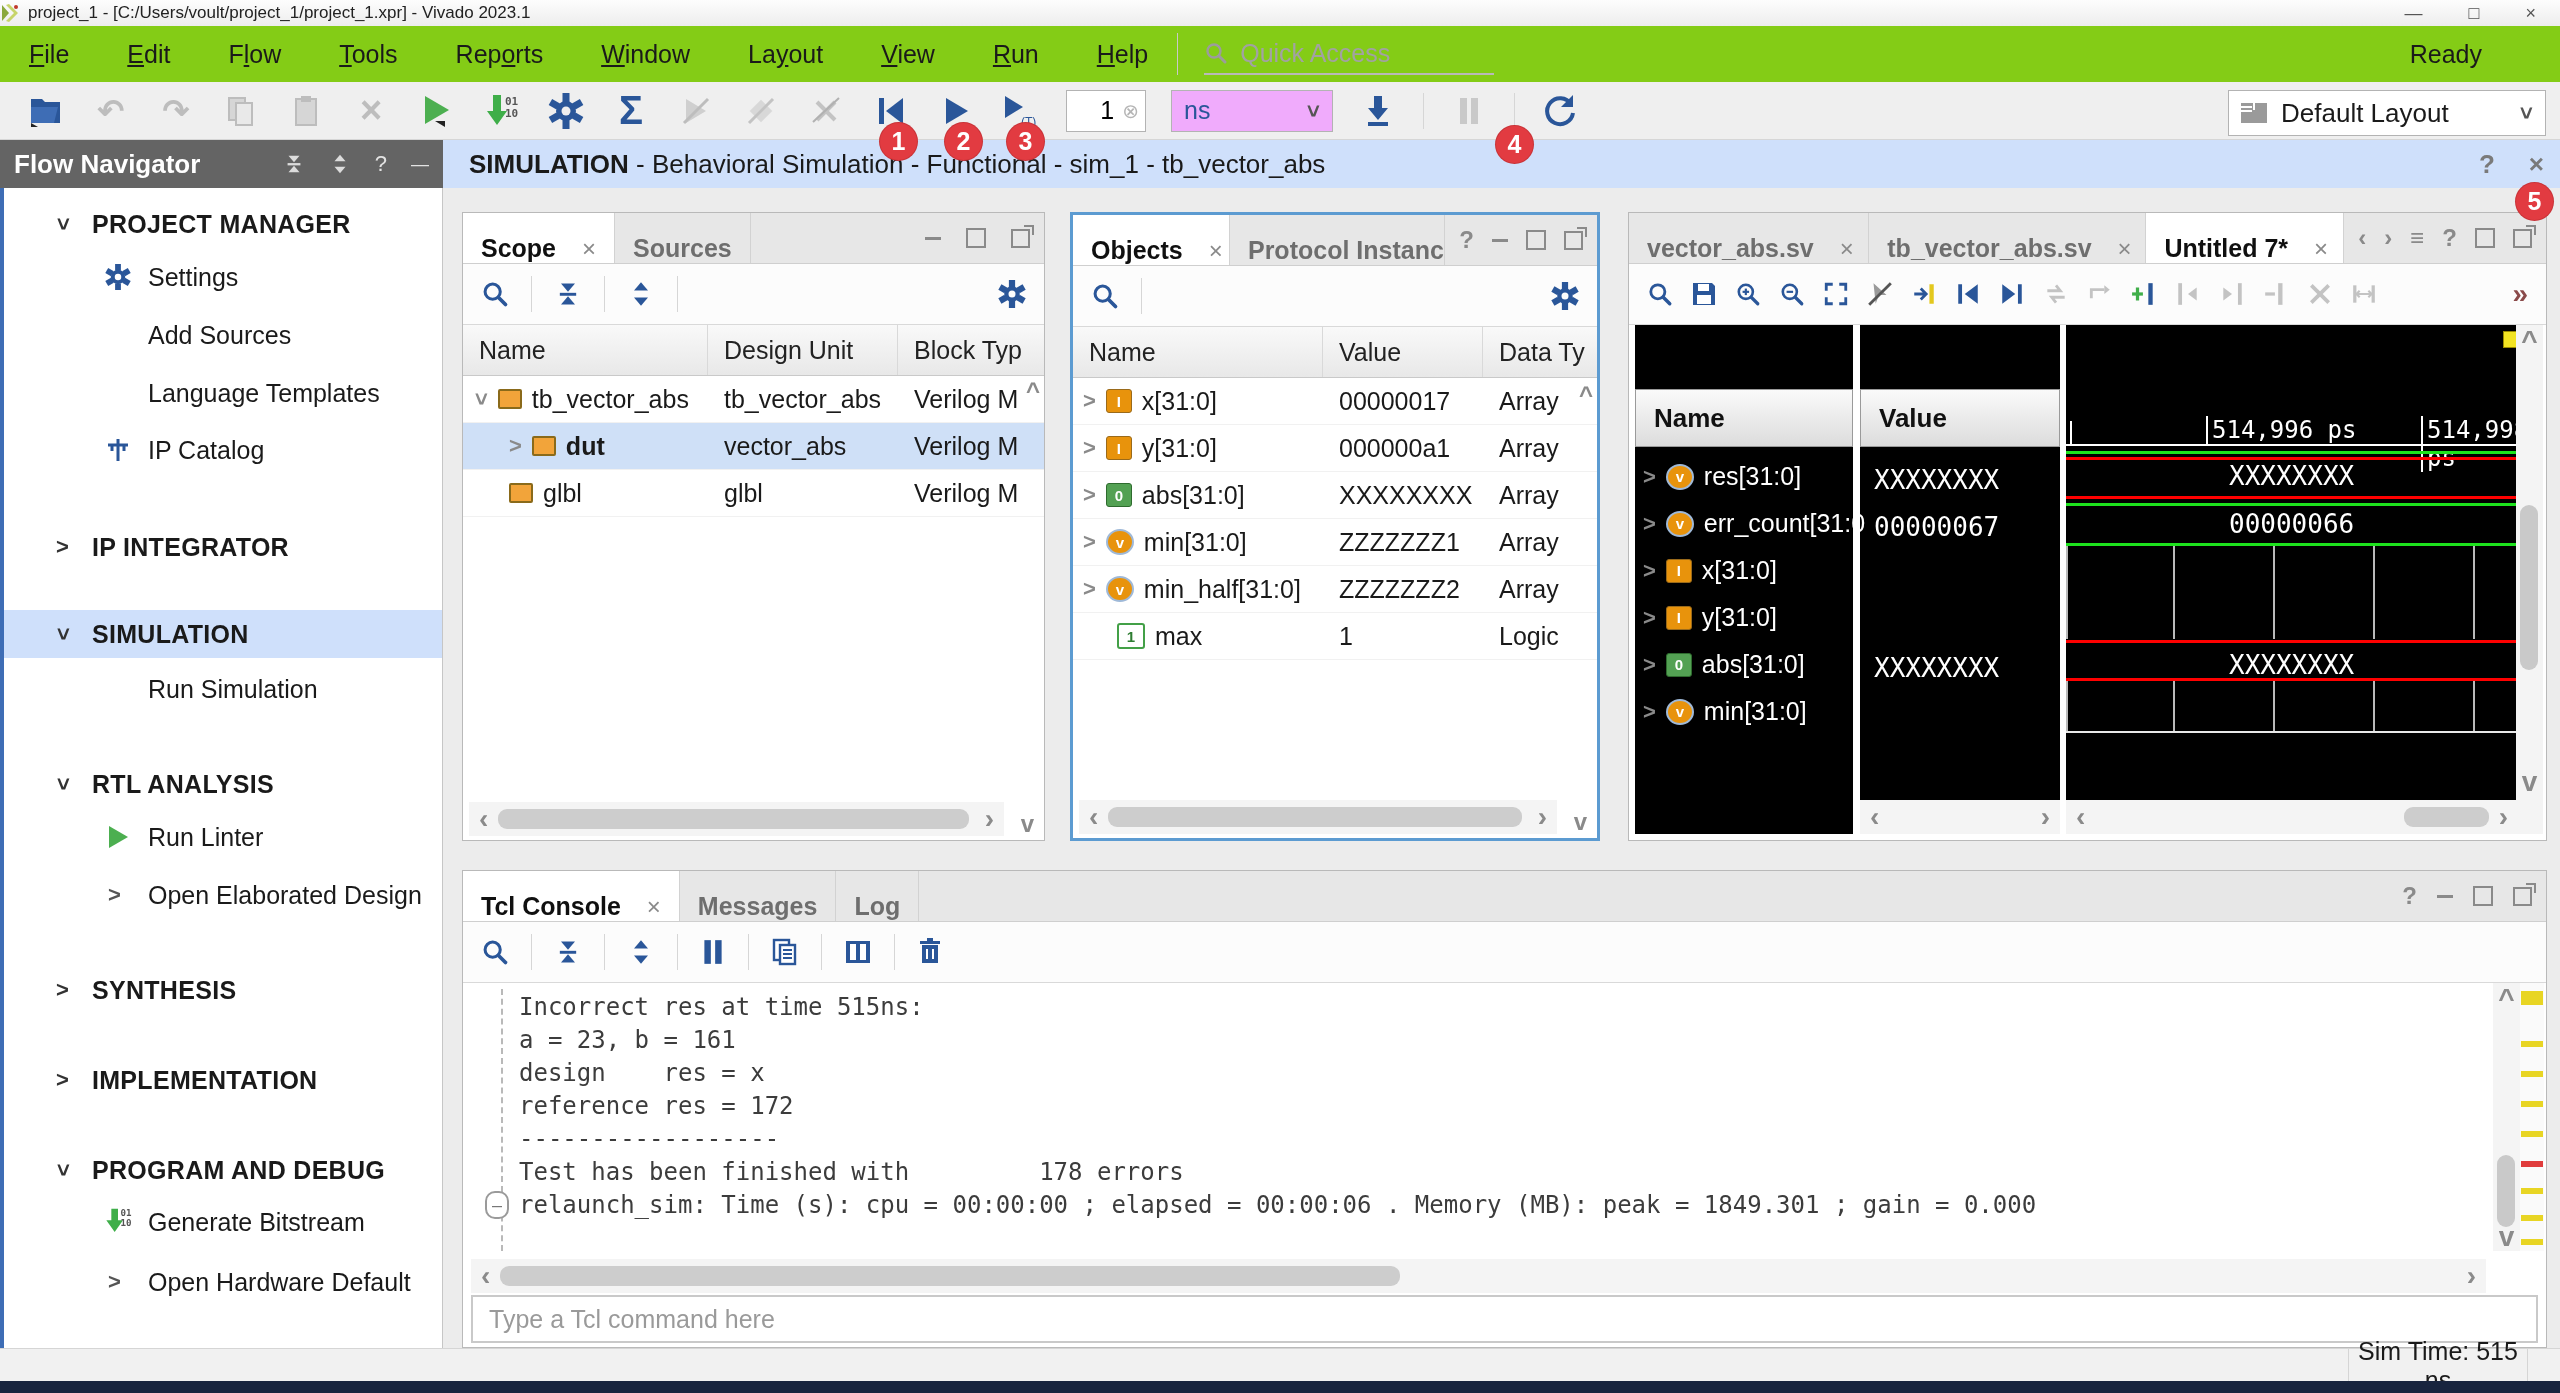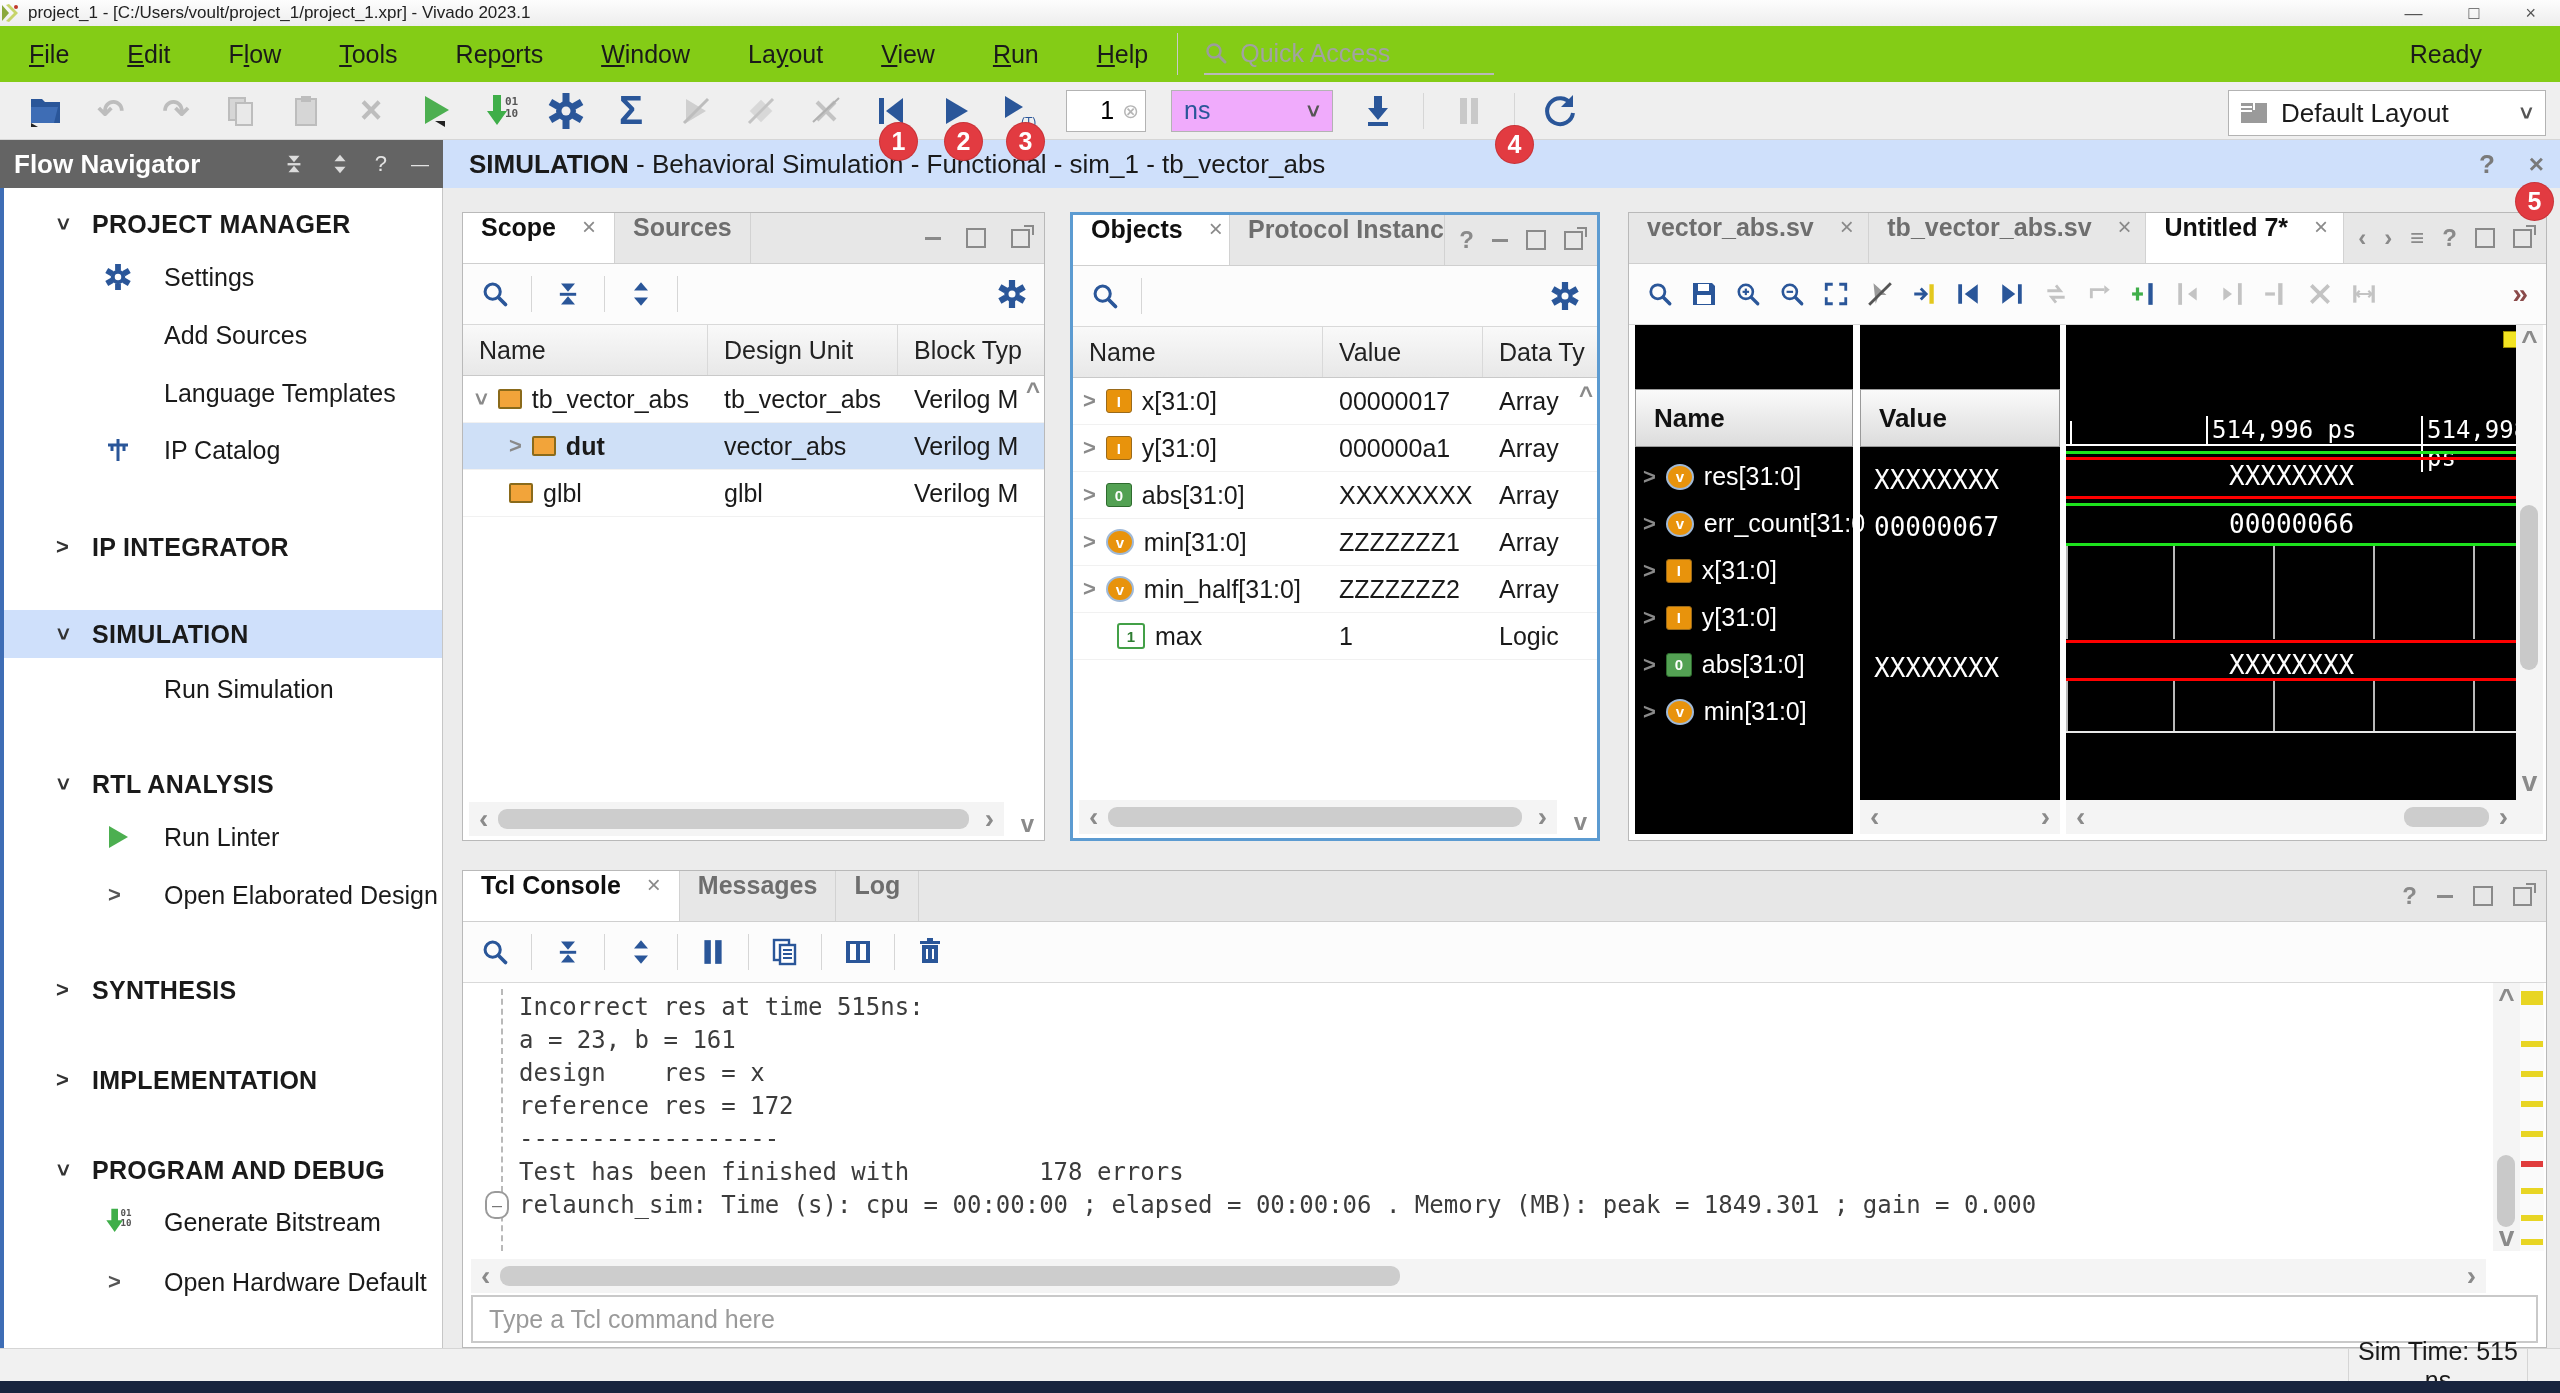--- a/index.html
+++ b/index.html
@@ -32,31 +32,31 @@
   .anno{width:37px;height:37px;border-radius:50%;background:#e23b41;color:#fff;font-weight:bold;font-size:25px;display:flex;align-items:center;justify-content:center;z-index:60;box-shadow:0 0 0 1px #c93338}
   
   .fnav-head{left:0;top:140px;width:443px;height:48px;background:#646464;color:#fff;display:flex;align-items:center;font-size:26px;font-weight:bold;padding-left:14px;box-sizing:border-box}
   .fnav-ico{margin-left:auto;display:flex;gap:24px;padding-right:14px;align-items:center;font-size:22px;color:#e3e3e3;font-weight:normal}
   .sidebar{left:0;top:188px;width:443px;height:1160px;background:#fff;border-right:1px solid #c6c6c6;border-left:4px solid #3e6db5;box-sizing:border-box}
   .srow{position:absolute;left:0;width:100%;height:48px;display:flex;align-items:center;font-size:25px}
   .srow .chev{position:absolute;left:52px;color:#333;font-weight:bold;font-size:22px}
   .srow .chev.open{transform:rotate(90deg)}
   .srow.hdr{font-weight:bold;letter-spacing:.3px}
   .srow .lbl{position:absolute;left:88px}
-  .srow .ilbl{position:absolute;left:160px}
+  .srow .ilbl{position:absolute;left:144px}
   .srow .iico{position:absolute;left:96px;width:36px;display:flex;justify-content:center}
   .srow .ichev{position:absolute;left:104px;color:#555;font-size:22px;font-weight:bold}
   .srow.sel{background:#cfe0fb}
   
   .simbar{left:443px;top:140px;width:2117px;height:48px;background:#cfe0fb;display:flex;align-items:center;font-size:26px;padding-left:26px;box-sizing:border-box}
   .simbar .ctl{margin-left:auto;display:flex;gap:34px;padding-right:16px;color:#7a7a7a;font-size:26px;font-weight:bold}
   
   .panel{position:absolute;background:#fff;border:1px solid #b9b9b9;box-sizing:border-box}
   .tabbar{height:50px;background:#e7e7e7;border-bottom:1px solid #cfcfcf;display:flex;align-items:stretch}
-  .tab{display:flex;align-items:flex-start;padding:0 18px;font-weight:bold;font-size:25px;color:#6e6e6e;border-right:1px solid #d2d2d2;white-space:nowrap;overflow:hidden}
+  .tab{display:flex;align-items:flex-end;padding:0 18px;font-weight:bold;font-size:25px;color:#6e6e6e;border-right:1px solid #d2d2d2;white-space:nowrap;overflow:hidden}
   .tab .x{margin-left:26px;color:#8a8a8a;font-weight:normal;font-size:24px}
   .tab.on{background:#fff;color:#101010}
   .pctl{margin-left:auto;display:flex;gap:25px;align-items:center;padding:0 14px;color:#8a8a8a;font-size:24px;font-weight:bold;white-space:nowrap}
   .box{width:16px;height:16px;border:2px solid #8a8a8a;display:inline-block}
   .minus{display:inline-block;width:16px;height:3px;background:#8a8a8a}
   .fbox{position:relative;width:15px;height:15px;border:2px solid #8a8a8a;display:inline-block}
   .fbox:after{content:"";position:absolute;right:-6px;top:-6px;width:8px;height:8px;border-top:2px solid #8a8a8a;border-right:2px solid #8a8a8a}
   .toolrow{height:60px;display:flex;align-items:center;gap:22px;padding:0 18px;border-bottom:1px solid #d9d9d9;background:#fcfcfc}
   .tsep{width:1px;height:36px;background:#d6d6d6}
   .gearR{margin-left:auto}

